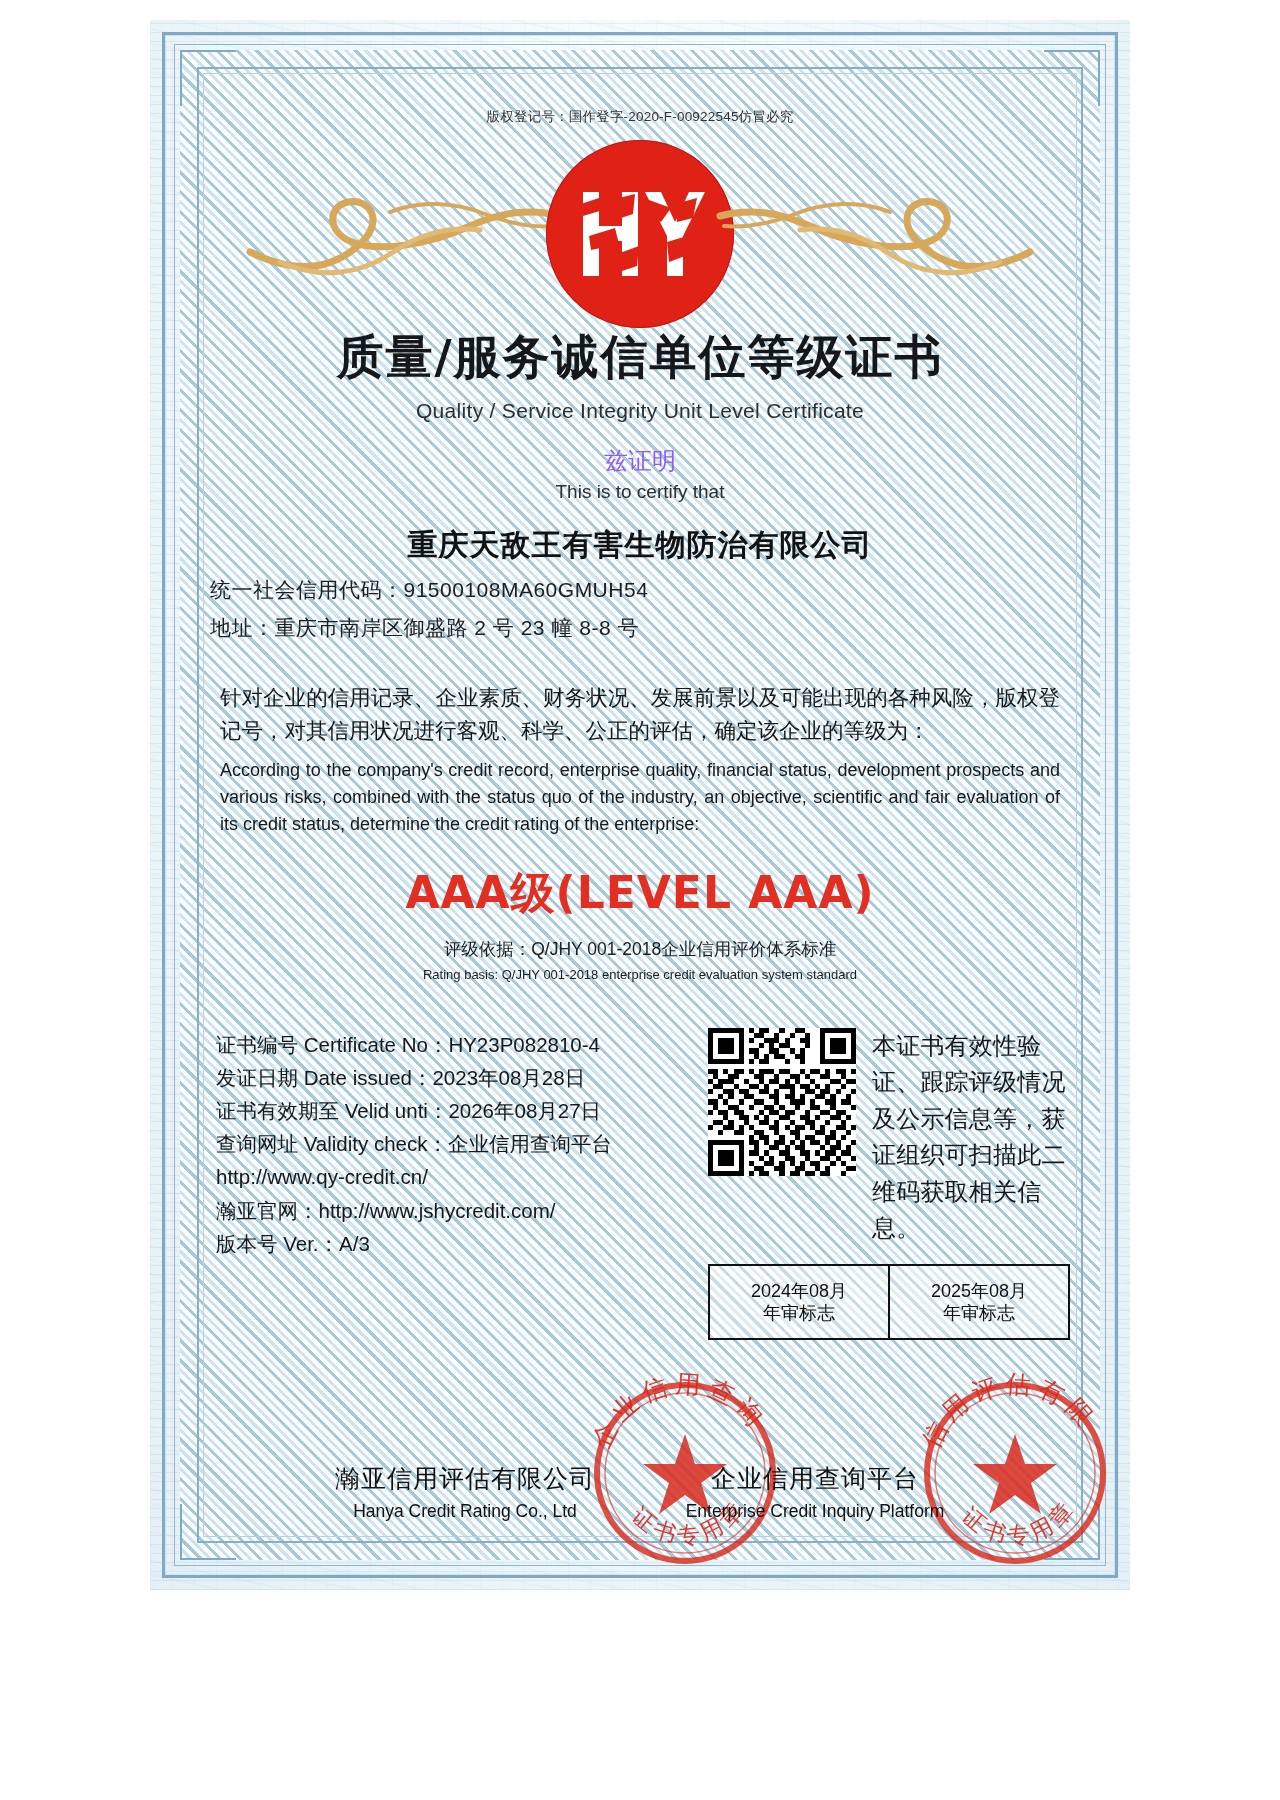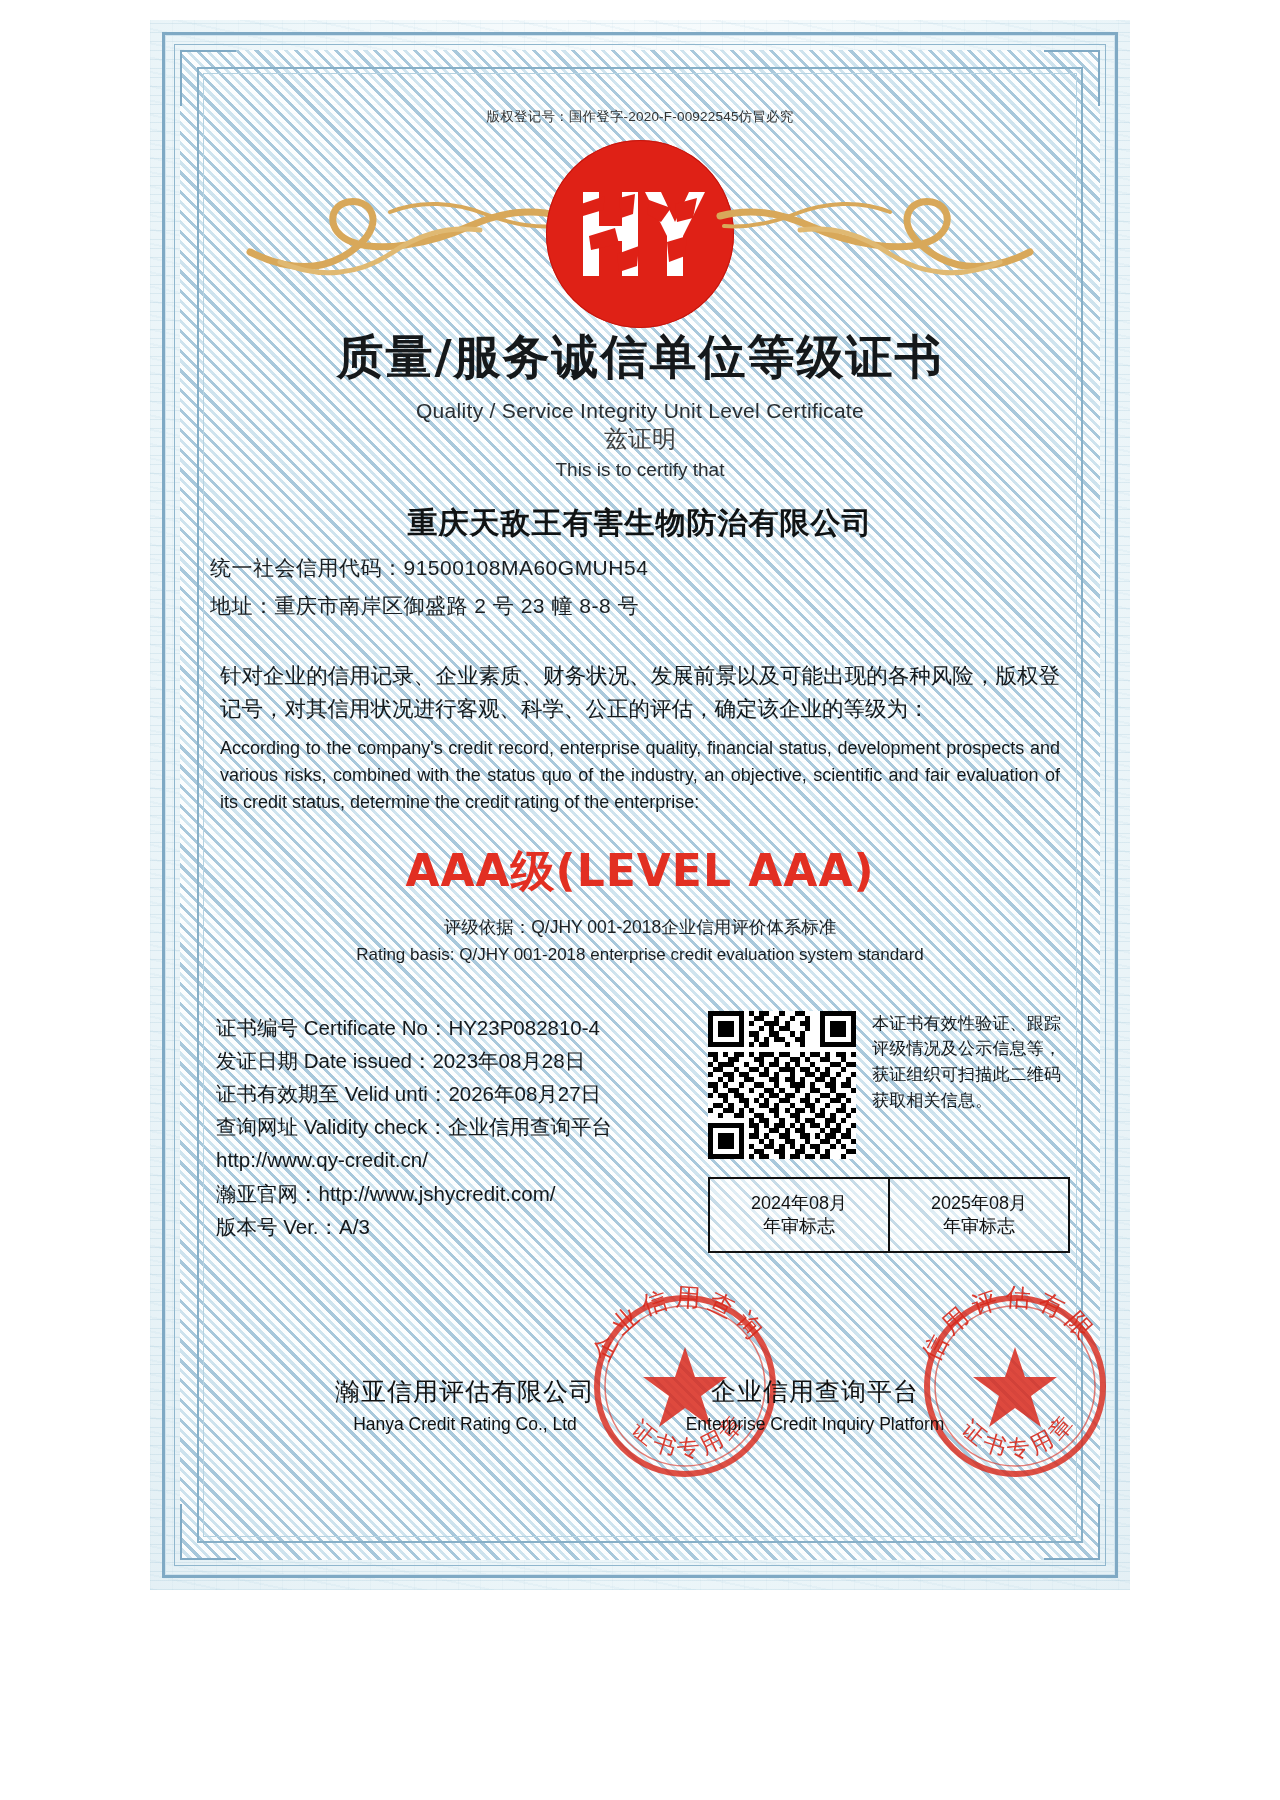--- a/index.html
+++ b/index.html
@@ -163,21 +163,22 @@
   .title-en {
     text-align: center;
     font-size: 21px;
     color: #2a2f33;
     margin-top: 10px;
     letter-spacing: .3px;
   }
   .certify-cn {
     text-align: center;
     font-size: 24px;
-    color: #404040;
+    color: #8b5cf6;
+    margin-top: 22px;
   }
   .certify-en {
     text-align: center;
     font-size: 19px;
     color: #2a2f33;
     margin-top: 4px;
   }
   .company {
     text-align: center;
     font-family: "DejaVu Sans", "Liberation Sans", sans-serif;
@@ -226,21 +227,21 @@
     letter-spacing: 1px;
   }
   .rating-basis-cn {
     text-align: center;
     font-size: 17.5px;
     color: #1b1f22;
     margin-top: 14px;
   }
   .rating-basis-en {
     text-align: center;
-    font-size: 17px;
+    font-size: 13px;
     color: #1b1f22;
     margin-top: 6px;
   }
 
   
   .details-row {
     display: flex;
     margin-top: 46px;
     align-items: flex-start;
   }
@@ -262,21 +263,21 @@
   .qr-row {
     display: flex;
     align-items: flex-start;
   }
   .qr-code {
     width: 148px;
     height: 148px;
     flex: 0 0 148px;
   }
   .qr-note {
-    font-size: 17px;
+    font-size: 24px;
     color: #15191c;
     line-height: 1.52;
     margin-left: 16px;
     letter-spacing: .2px;
   }
   .annual-boxes {
     display: flex;
     margin-top: 18px;
     gap: 0;
   }

